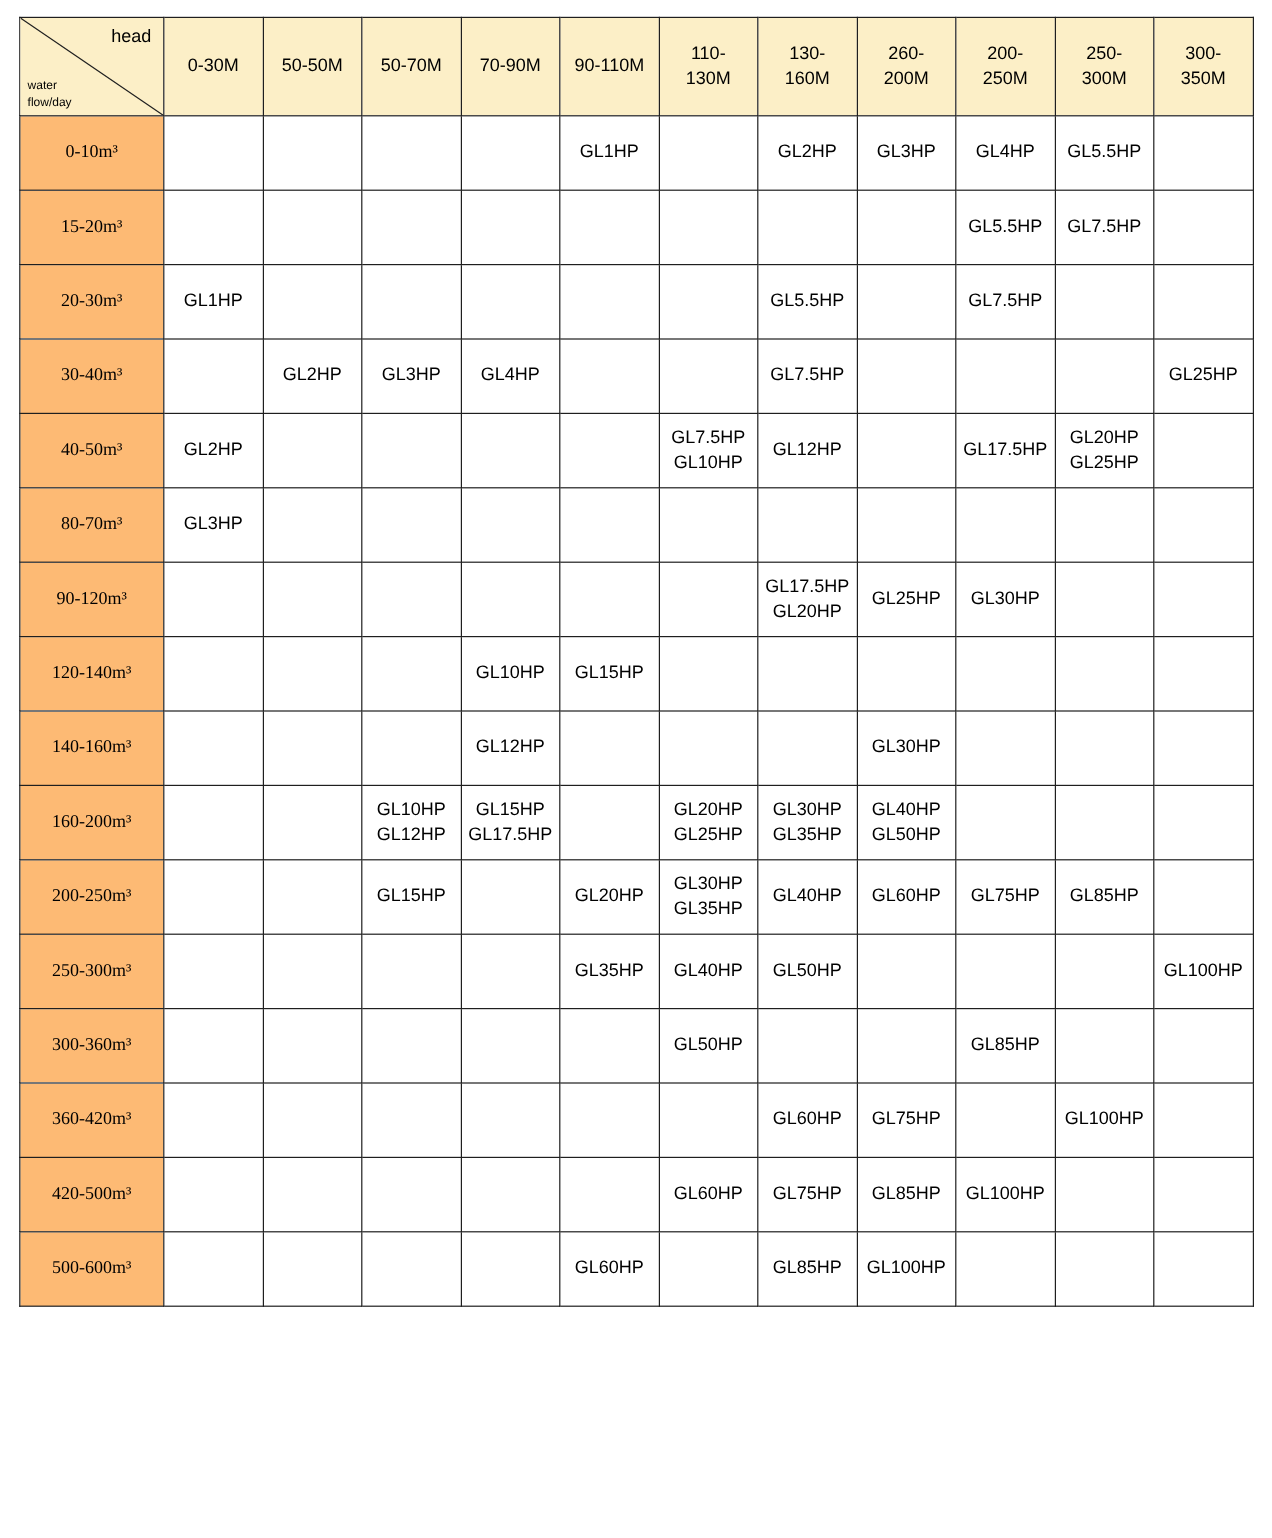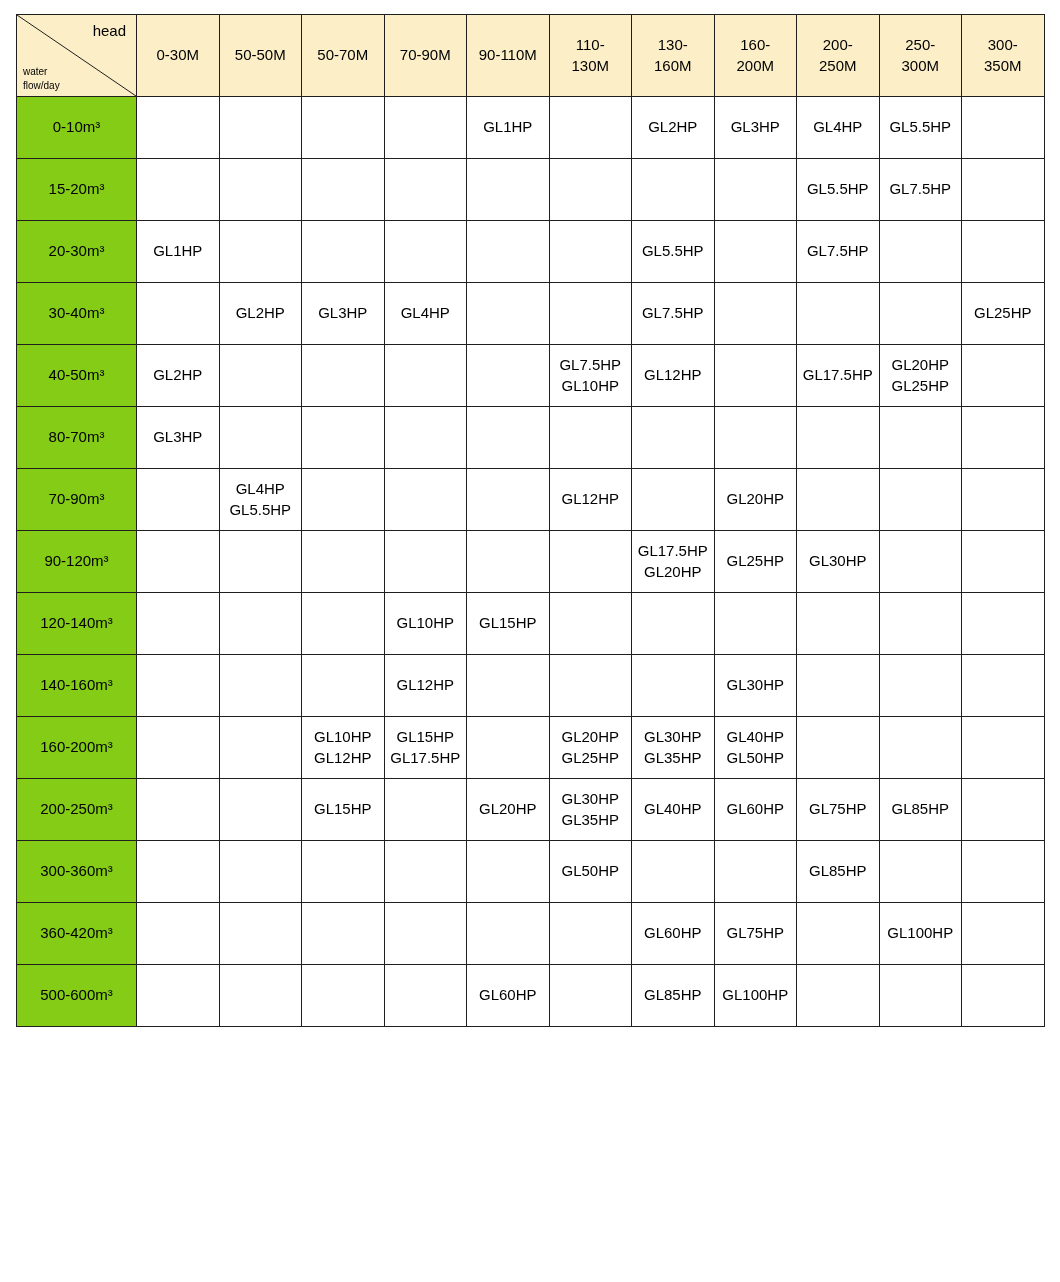--- a/index.html
+++ b/index.html
@@ -31,22 +31,23 @@
     white-space: pre-line;
     padding: 0 2px;
     box-sizing: border-box;
     height: 62px;
     overflow: hidden;
   }
   table.pump thead th {
     background: #fcefc7;
   }
   table.pump tbody th.rowhead {
-    background: #84cc16;
+    background: #fdba74;
     font-weight: 400;
+    font-family: Liberation Serif, serif;
   }
   table.pump td {
     background: #ffffff;
   }
   col.flowcol { width: 120px; }
   col.datacol { width: 82.5px; }
   th.corner {
     position: relative;
     padding: 0;
   }
@@ -103,21 +104,21 @@
 
       <th>0-30M</th>
           <th>50-50M</th>
           <th>50-70M</th>
           <th>70-90M</th>
           <th>90-110M</th>
           <th>110-
 130M</th>
           <th>130-
 160M</th>
-          <th>160-
+          <th>260-
 200M</th>
           <th>200-
 250M</th>
           <th>250-
 300M</th>
           <th>300-
 350M</th>
         </tr>
     </thead>
     <tbody>
@@ -202,35 +203,20 @@
           <td></td>
           <td></td>
           <td></td>
           <td></td>
           <td></td>
           <td></td>
           <td></td>
           <td></td>
         </tr>
         <tr>
-          <th class="rowhead">70-90m³</th>
-          <td></td>
-          <td>GL4HP
-GL5.5HP</td>
-          <td></td>
-          <td></td>
-          <td></td>
-          <td>GL12HP</td>
-          <td></td>
-          <td>GL20HP</td>
-          <td></td>
-          <td></td>
-          <td></td>
-        </tr>
-        <tr>
           <th class="rowhead">90-120m³</th>
           <td></td>
           <td></td>
           <td></td>
           <td></td>
           <td></td>
           <td></td>
           <td>GL17.5HP
 GL20HP</td>
           <td>GL25HP</td>
@@ -294,20 +280,34 @@
           <td>GL20HP</td>
           <td>GL30HP
 GL35HP</td>
           <td>GL40HP</td>
           <td>GL60HP</td>
           <td>GL75HP</td>
           <td>GL85HP</td>
           <td></td>
         </tr>
         <tr>
+          <th class="rowhead">250-300m³</th>
+          <td></td>
+          <td></td>
+          <td></td>
+          <td></td>
+          <td>GL35HP</td>
+          <td>GL40HP</td>
+          <td>GL50HP</td>
+          <td></td>
+          <td></td>
+          <td></td>
+          <td>GL100HP</td>
+        </tr>
+        <tr>
           <th class="rowhead">300-360m³</th>
           <td></td>
           <td></td>
           <td></td>
           <td></td>
           <td></td>
           <td>GL50HP</td>
           <td></td>
           <td></td>
           <td>GL85HP</td>
@@ -319,20 +319,34 @@
           <td></td>
           <td></td>
           <td></td>
           <td></td>
           <td></td>
           <td></td>
           <td>GL60HP</td>
           <td>GL75HP</td>
           <td></td>
           <td>GL100HP</td>
+          <td></td>
+        </tr>
+        <tr>
+          <th class="rowhead">420-500m³</th>
+          <td></td>
+          <td></td>
+          <td></td>
+          <td></td>
+          <td></td>
+          <td>GL60HP</td>
+          <td>GL75HP</td>
+          <td>GL85HP</td>
+          <td>GL100HP</td>
+          <td></td>
           <td></td>
         </tr>
         <tr>
           <th class="rowhead">500-600m³</th>
           <td></td>
           <td></td>
           <td></td>
           <td></td>
           <td>GL60HP</td>
           <td></td>

